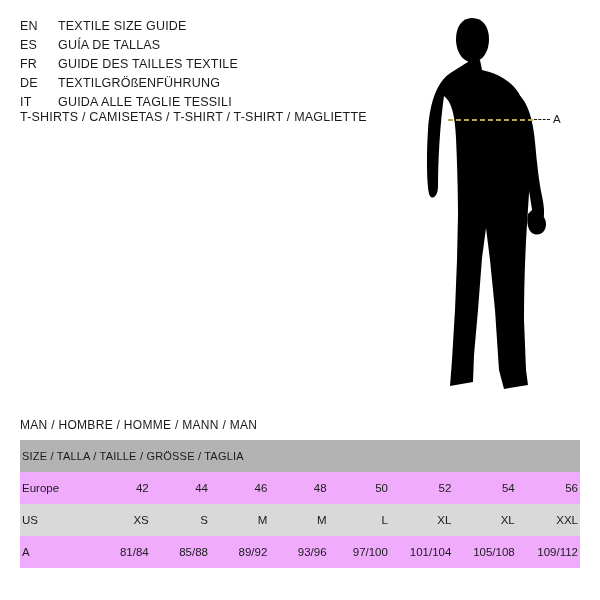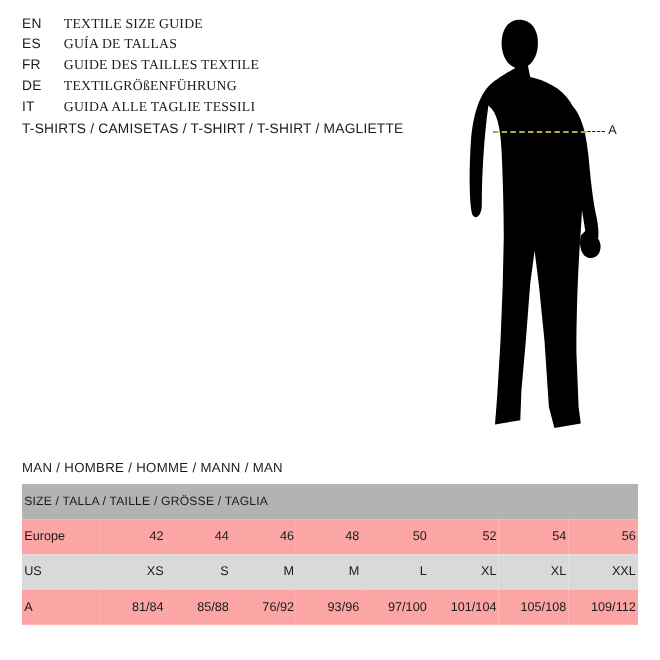--- a/index.html
+++ b/index.html
@@ -22,34 +22,33 @@
 
   
   .lang-block {
     position: absolute;
     left: 20px;
     top: 14px;
     width: 360px;
   }
   .lang-row {
     display: flex;
-    align-items: flex-start;
+    align-items: flex-end;
     height: 19px;
     font-size: 12.5px;
     letter-spacing: 0.2px;
   }
   .lang-code {
     width: 38px;
     flex: 0 0 38px;
     color: #1a1a1a;
   }
   .lang-text {
     color: #1a1a1a;
     white-space: nowrap;
-    font-family: Liberation Serif, serif;
   }
 
   
   .cats {
     position: absolute;
     left: 20px;
     top: 110px;
     width: 380px;
   }
   .cat-line {
@@ -114,21 +113,21 @@
   tr.head-row td {
     background: #b3b3b3;
     font-size: 11px;
     letter-spacing: 0.2px;
   }
   tr.shade td {
     background: #d9d9d9;
     margin-left: 11px;
   }
   tr.plain td {
-    background: #fca5a5;
+    background: #f0abfc;
   }
   td.label-col {
     width: 82px;
     padding-left: 3px;
   }
   td.val {
     width: 68px;
     text-align: right;
     padding-left: 3px;
   }
@@ -238,21 +237,21 @@
       <td class="val">M</td>
       <td class="val">L</td>
       <td class="val">XL</td>
       <td class="val">XL</td>
       <td class="val">XXL</td>
     </tr>
     <tr class="plain">
       <td class="label-col">A</td>
       <td class="val">81/84</td>
       <td class="val">85/88</td>
-      <td class="val">76/92</td>
+      <td class="val">89/92</td>
       <td class="val">93/96</td>
       <td class="val">97/100</td>
       <td class="val">101/104</td>
       <td class="val">105/108</td>
       <td class="val">109/112</td>
     </tr>
   </tbody>
     </table>
 
 

